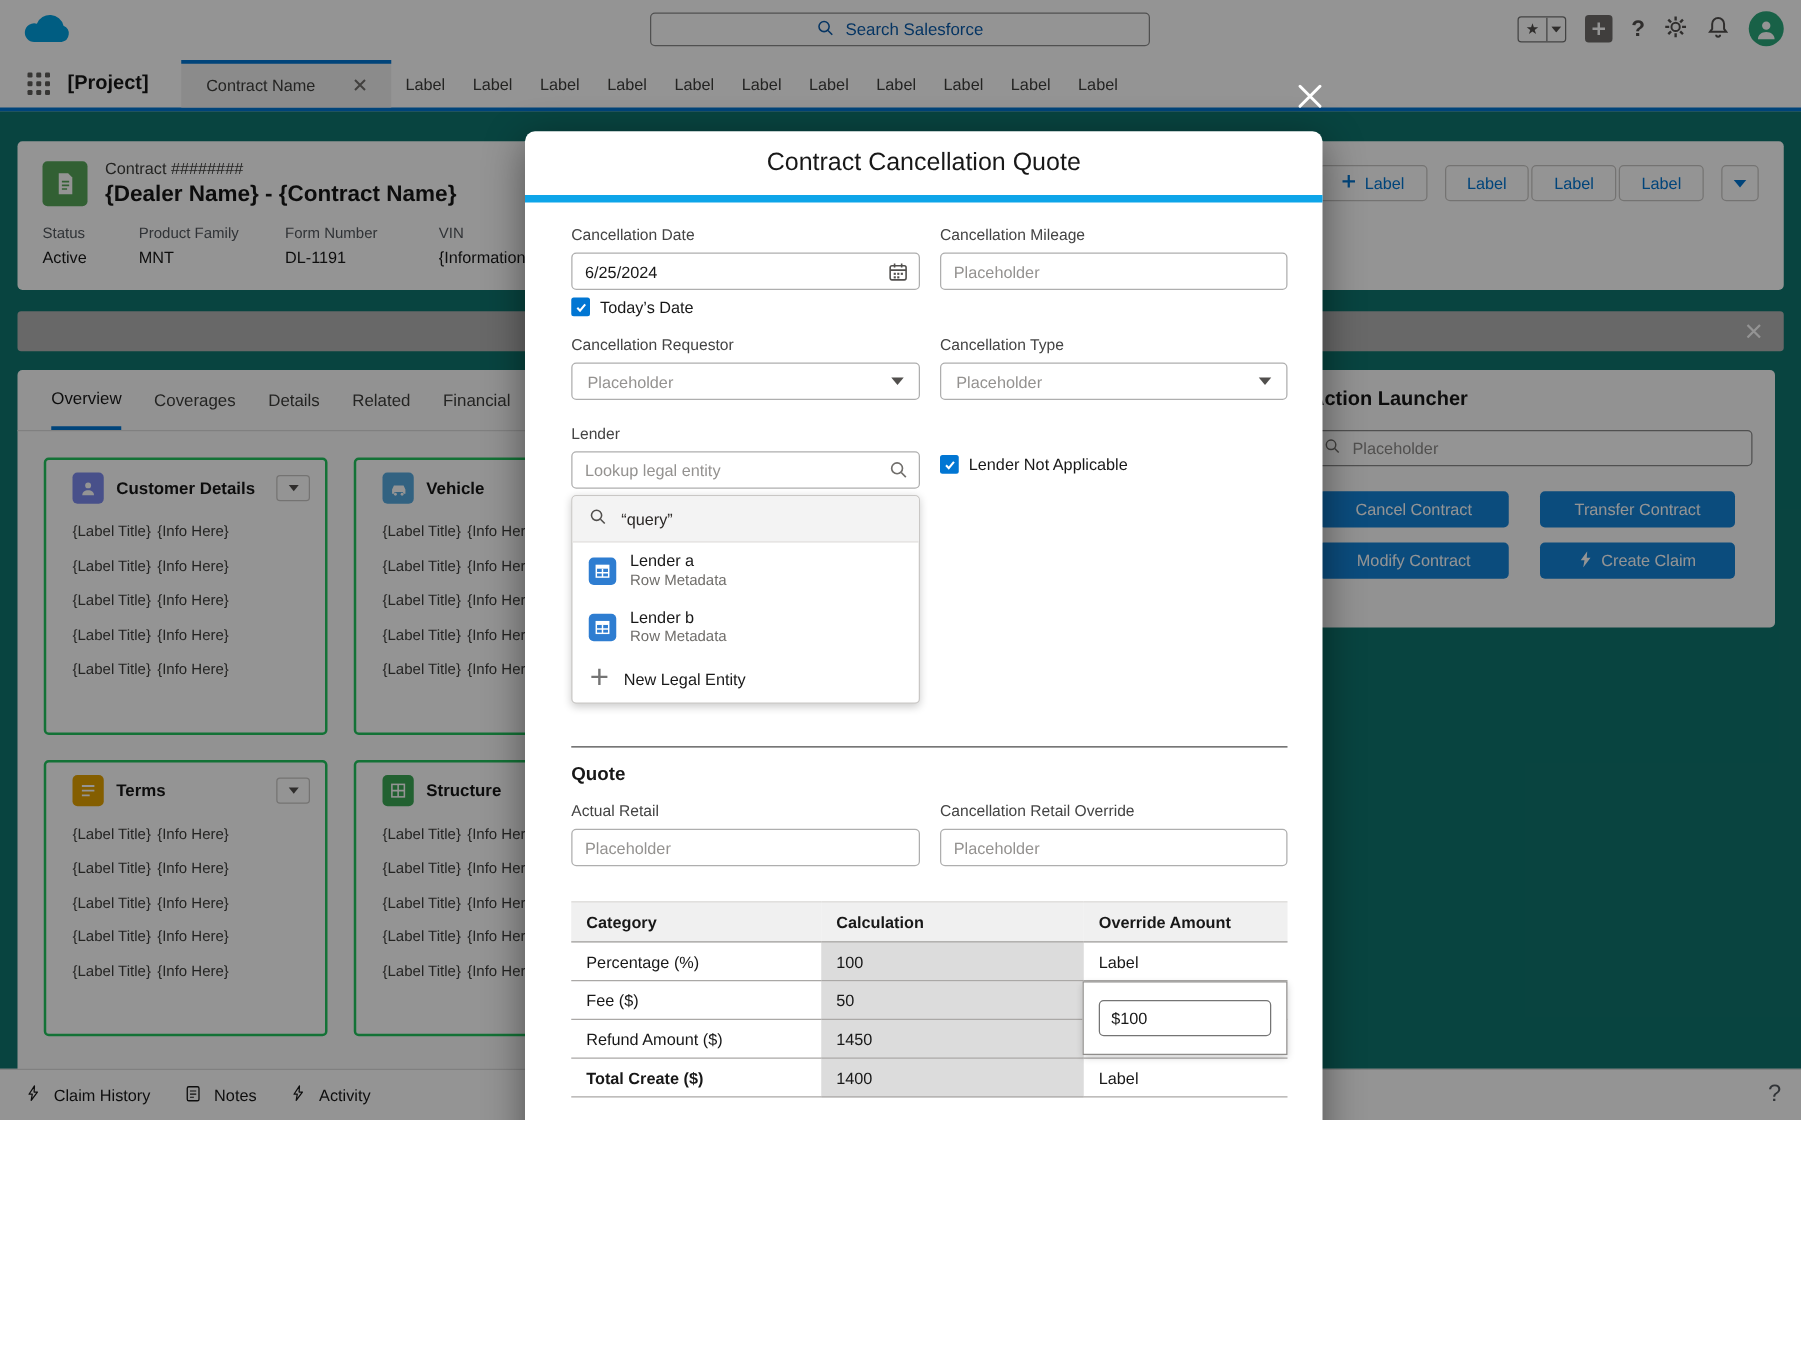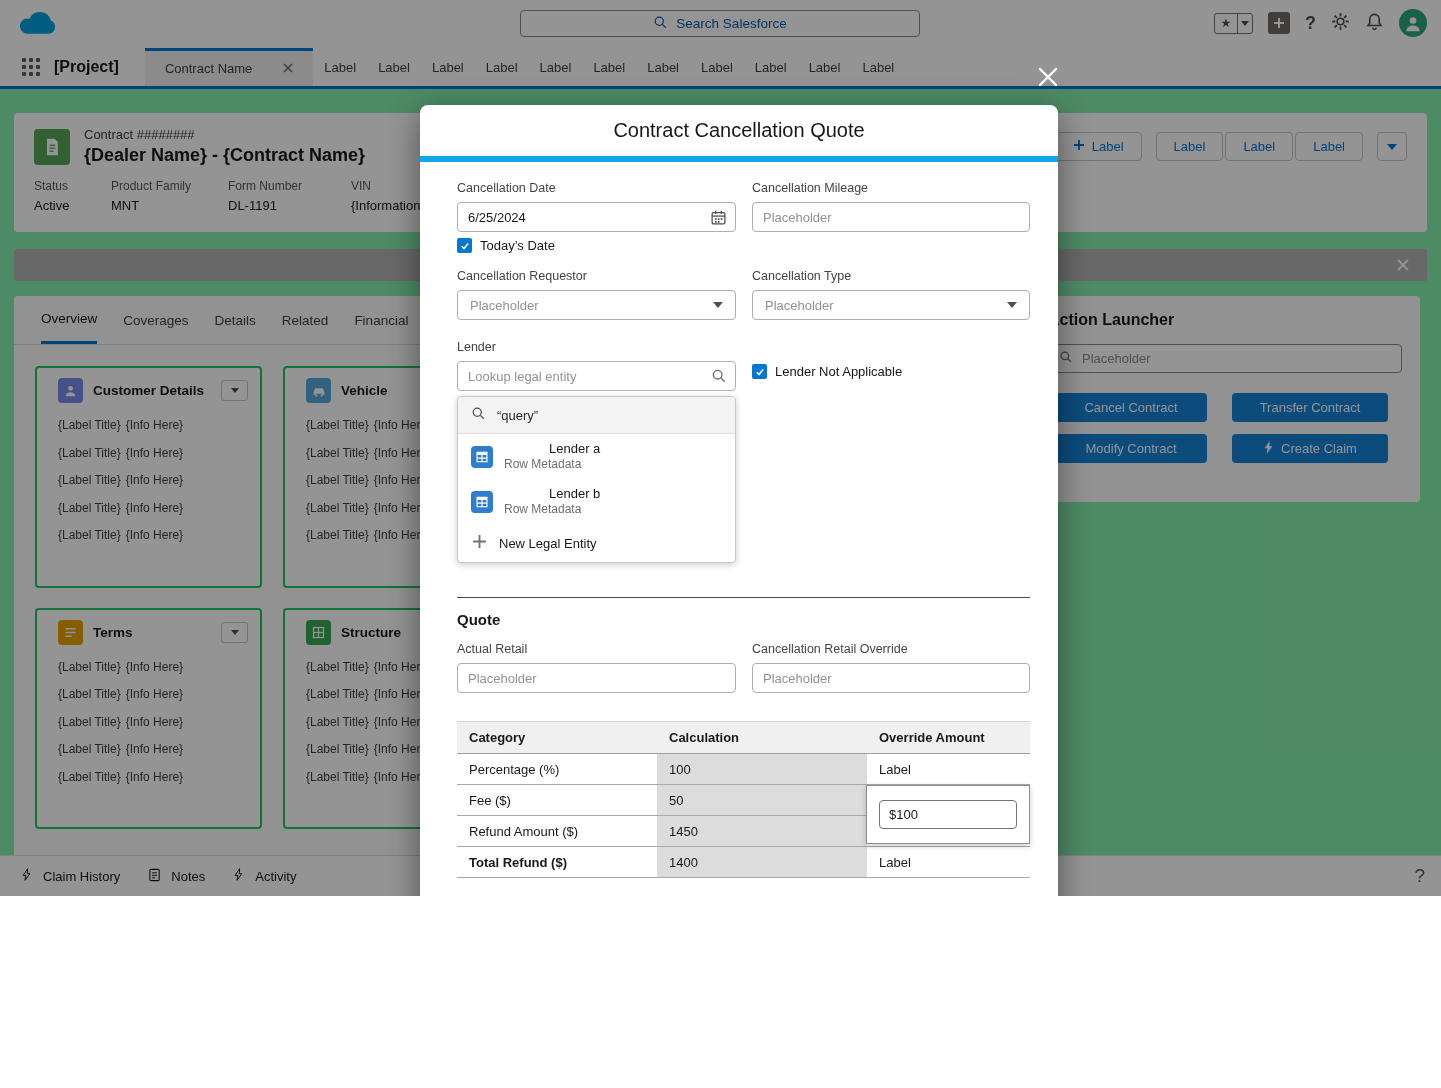--- a/index.html
+++ b/index.html
@@ -1,21 +1,21 @@
 <!DOCTYPE html>
 <html><head>
 <meta charset="utf-8">
 <style>
   * { box-sizing: border-box; margin: 0; padding: 0; }
   html,body { width:1441px; height:1088px; }
   body {
     font-family: "Liberation Sans", "DejaVu Sans", sans-serif;
     font-size: 13px; color:#181818; background:#fff; overflow:hidden;
   }
-  .stage { position:relative; width:1441px; height:896px; background:#86efac; overflow:hidden; }
+  .stage { position:relative; width:1441px; height:896px; background:#0f766e; overflow:hidden; }
 
   
   .top-header { position:absolute; left:0; top:0; width:100%; height:48px; background:#fff; }
   .cloud-logo { position:absolute; left:18px; top:9px; }
   .global-search { position:absolute; left:520px; top:10px; width:400px; height:27px;
     border:1px solid #8a8a8a; border-radius:4px; background:#fff;
     display:flex; align-items:center; justify-content:center; gap:8px; color:#0b5cab; font-size:13.5px; }
   .hdr-icons { position:absolute; right:14px; top:9px; display:flex; align-items:center; gap:15px; }
   .fav-split { display:flex; align-items:stretch; border:1px solid #747474; border-radius:3px; height:21px; overflow:hidden; }
   .fav-star { width:22px; display:flex; align-items:center; justify-content:center; font-size:12px; color:#514f4d; }
@@ -101,21 +101,21 @@
   .cb-row { margin-top:6px; display:flex; align-items:center; gap:8px; font-size:13px; color:#181818; }
   .checkbox { width:15px; height:15px; background:#0176d3; border-radius:2px; display:flex; align-items:center; justify-content:center; flex:none; }
   .mt16{margin-top:16px}.mt20{margin-top:20px}
   .na-cell { padding-top:24px; }
 
   .dropdown { margin-top:5px; width:100%; background:#fff; border:1px solid #c9c7c5; border-radius:4px;
     box-shadow:0 2px 7px rgba(0,0,0,0.2); overflow:hidden; }
   .dd-query { height:37px; background:#f3f3f3; border-bottom:1px solid #e3e1df; display:flex; align-items:center; gap:11px; padding:0 13px; font-size:13px; color:#2b2826; }
   .dd-item { height:45px; display:flex; align-items:center; gap:11px; padding:0 13px; }
   .dd-icon { width:22px; height:22px; border-radius:4px; background:#2e7dd1; display:flex; align-items:center; justify-content:center; flex:none; }
-  .dd-name { font-size:13px; color:#181818; line-height:16px;margin-left:45px; }
+  .dd-name { font-size:13px; color:#181818; line-height:16px; }
   .dd-meta { font-size:12px; color:#706e6b; line-height:15px; }
   .dd-new { height:38px; display:flex; align-items:center; gap:12px; padding:0 14px; font-size:13px; color:#181818; }
 
   .modal-divider { margin-top:34px; border-top:1px solid #4a4a4a; }
   .quote-heading { margin-top:13px; font-size:15px; font-weight:bold; color:#181818; }
   .quote-grid { margin-top:14px; }
 
   .qtable-wrap { position:relative; margin-top:28px; }
   .qtable { width:100%; border-collapse:collapse; font-size:13px; table-layout:fixed; }
   .qtable th { width:200px; background:#f0f0f0; font-weight:bold; text-align:left; height:32px; padding:0 12px;
@@ -685,21 +685,21 @@
               <td class="cat">Fee ($)</td>
               <td class="calc">50</td>
               <td></td>
             </tr>
             <tr>
               <td class="cat">Refund Amount ($)</td>
               <td class="calc">1450</td>
               <td></td>
             </tr>
             <tr class="total">
-              <td class="cat">Total Refund ($)</td>
+              <td class="cat">Total Create ($)</td>
               <td class="calc">1400</td>
               <td>Label</td>
             </tr>
           </tbody>
         </table>
         <div class="override-pop">
           <input value="$100" style="">
         </div>
       </div>
 

